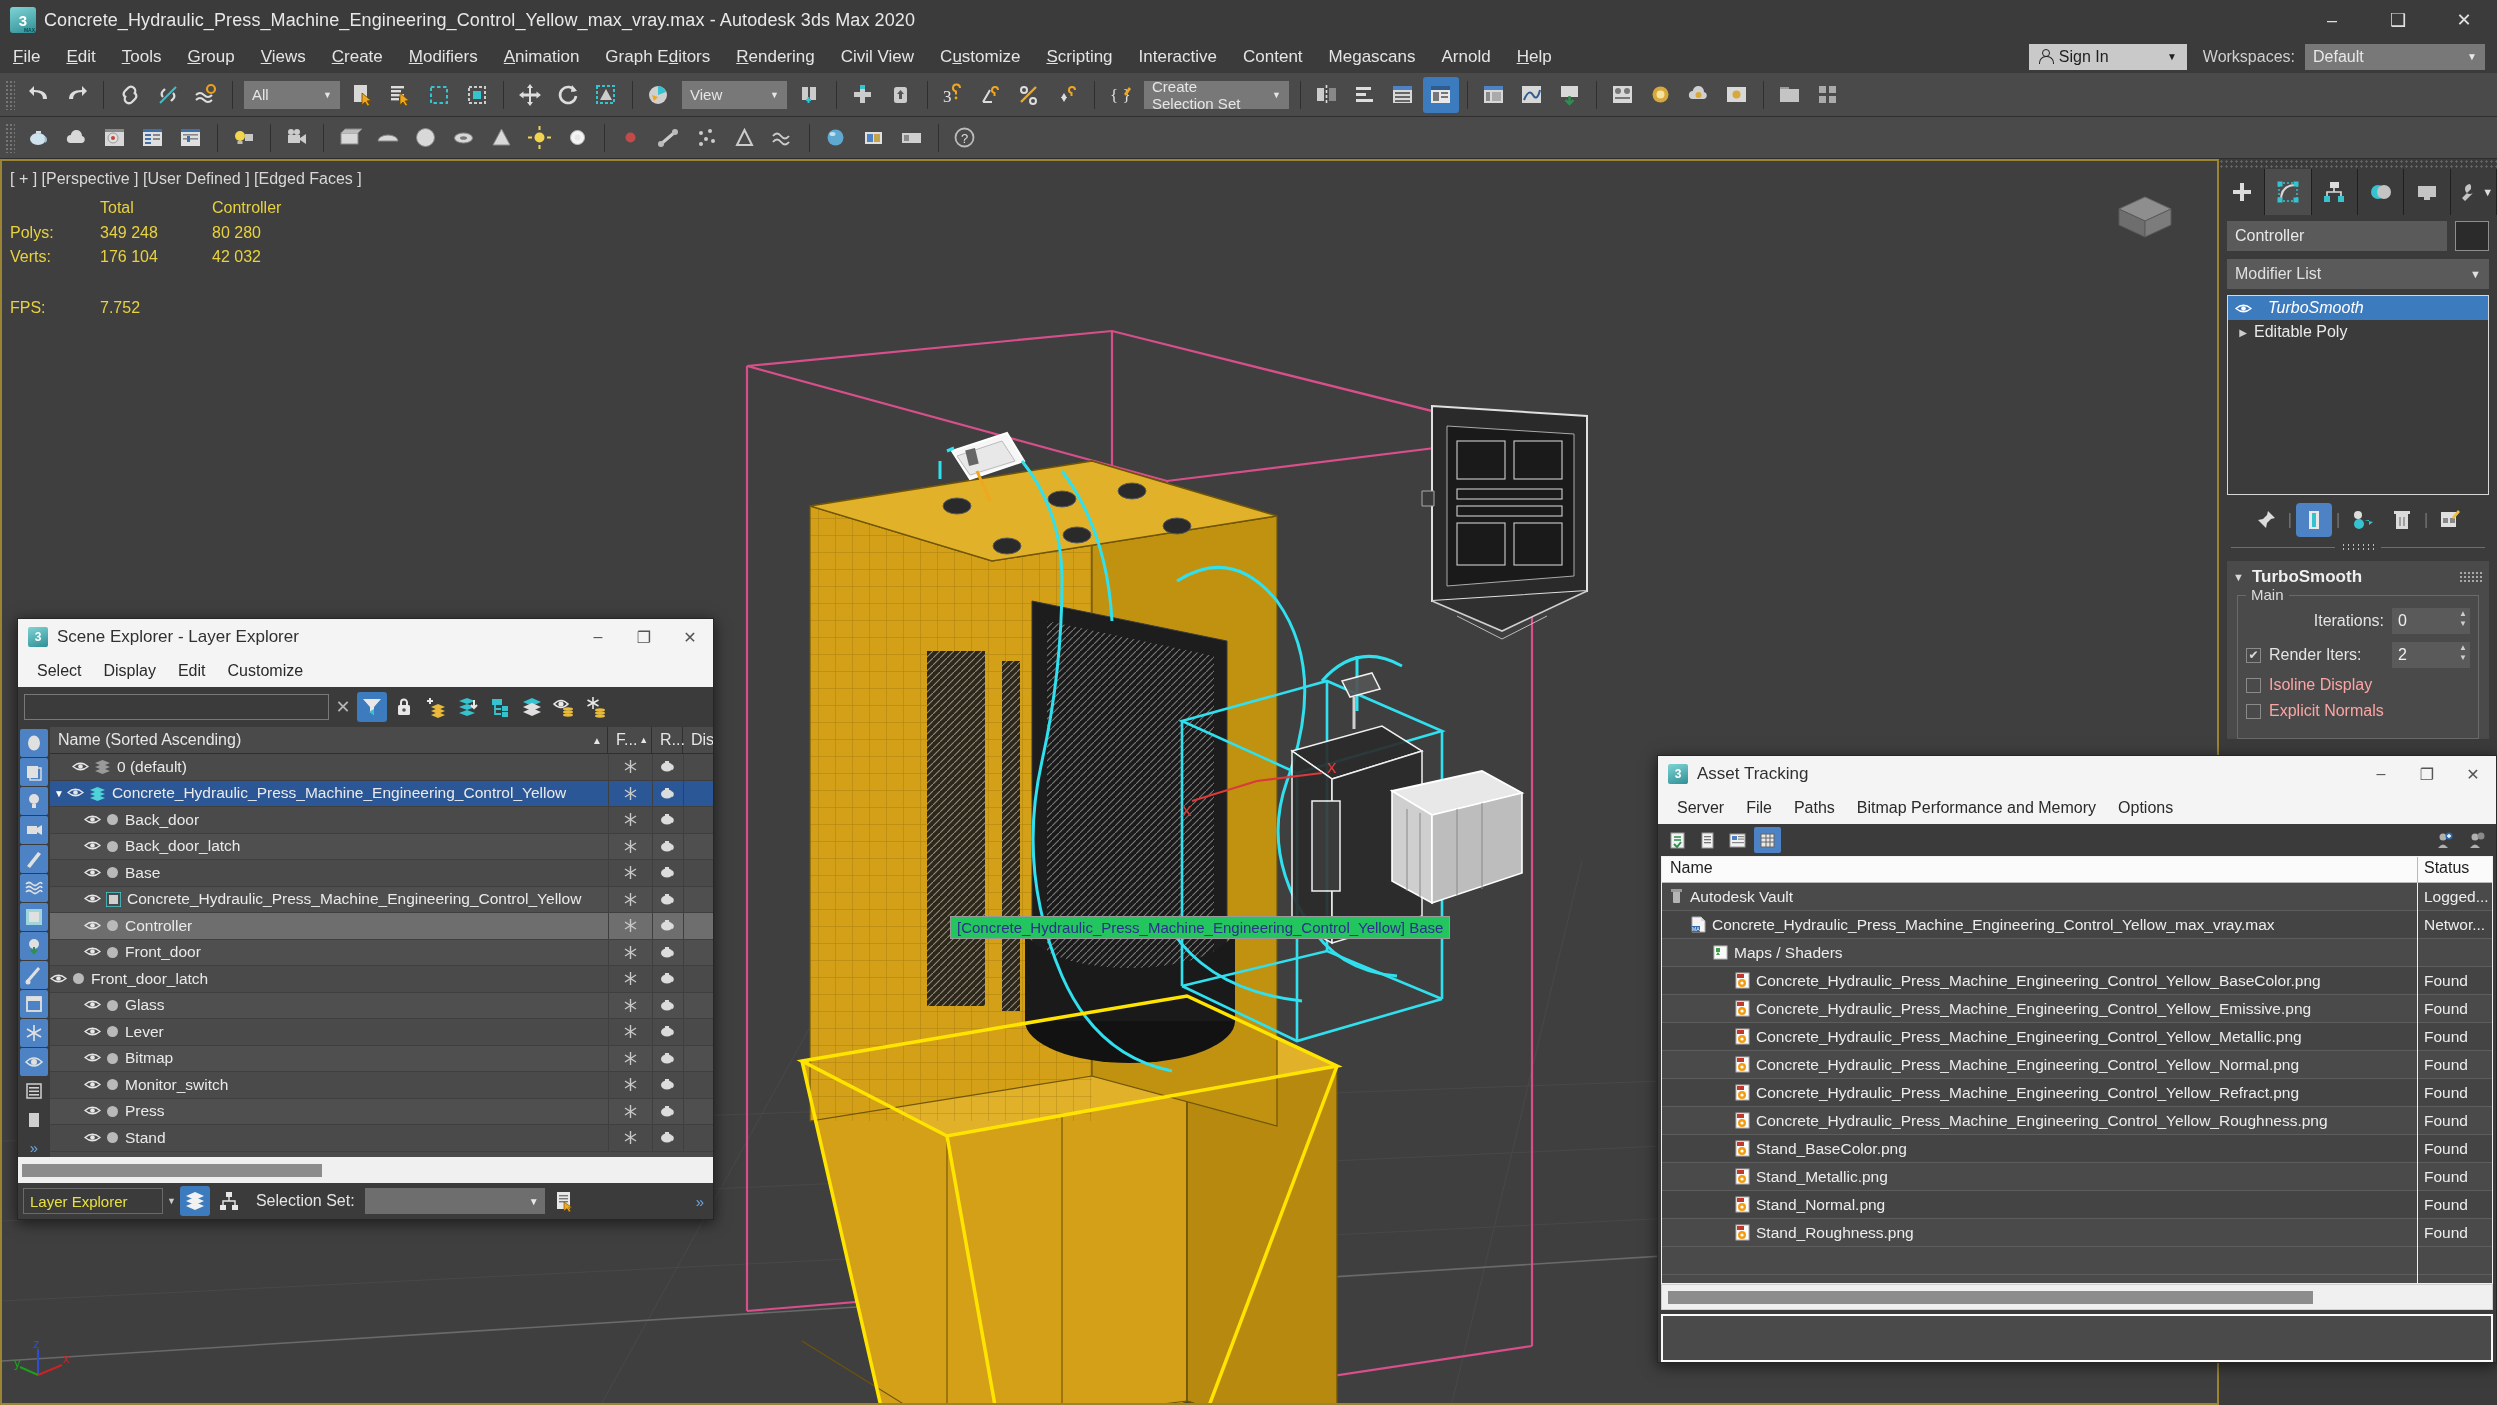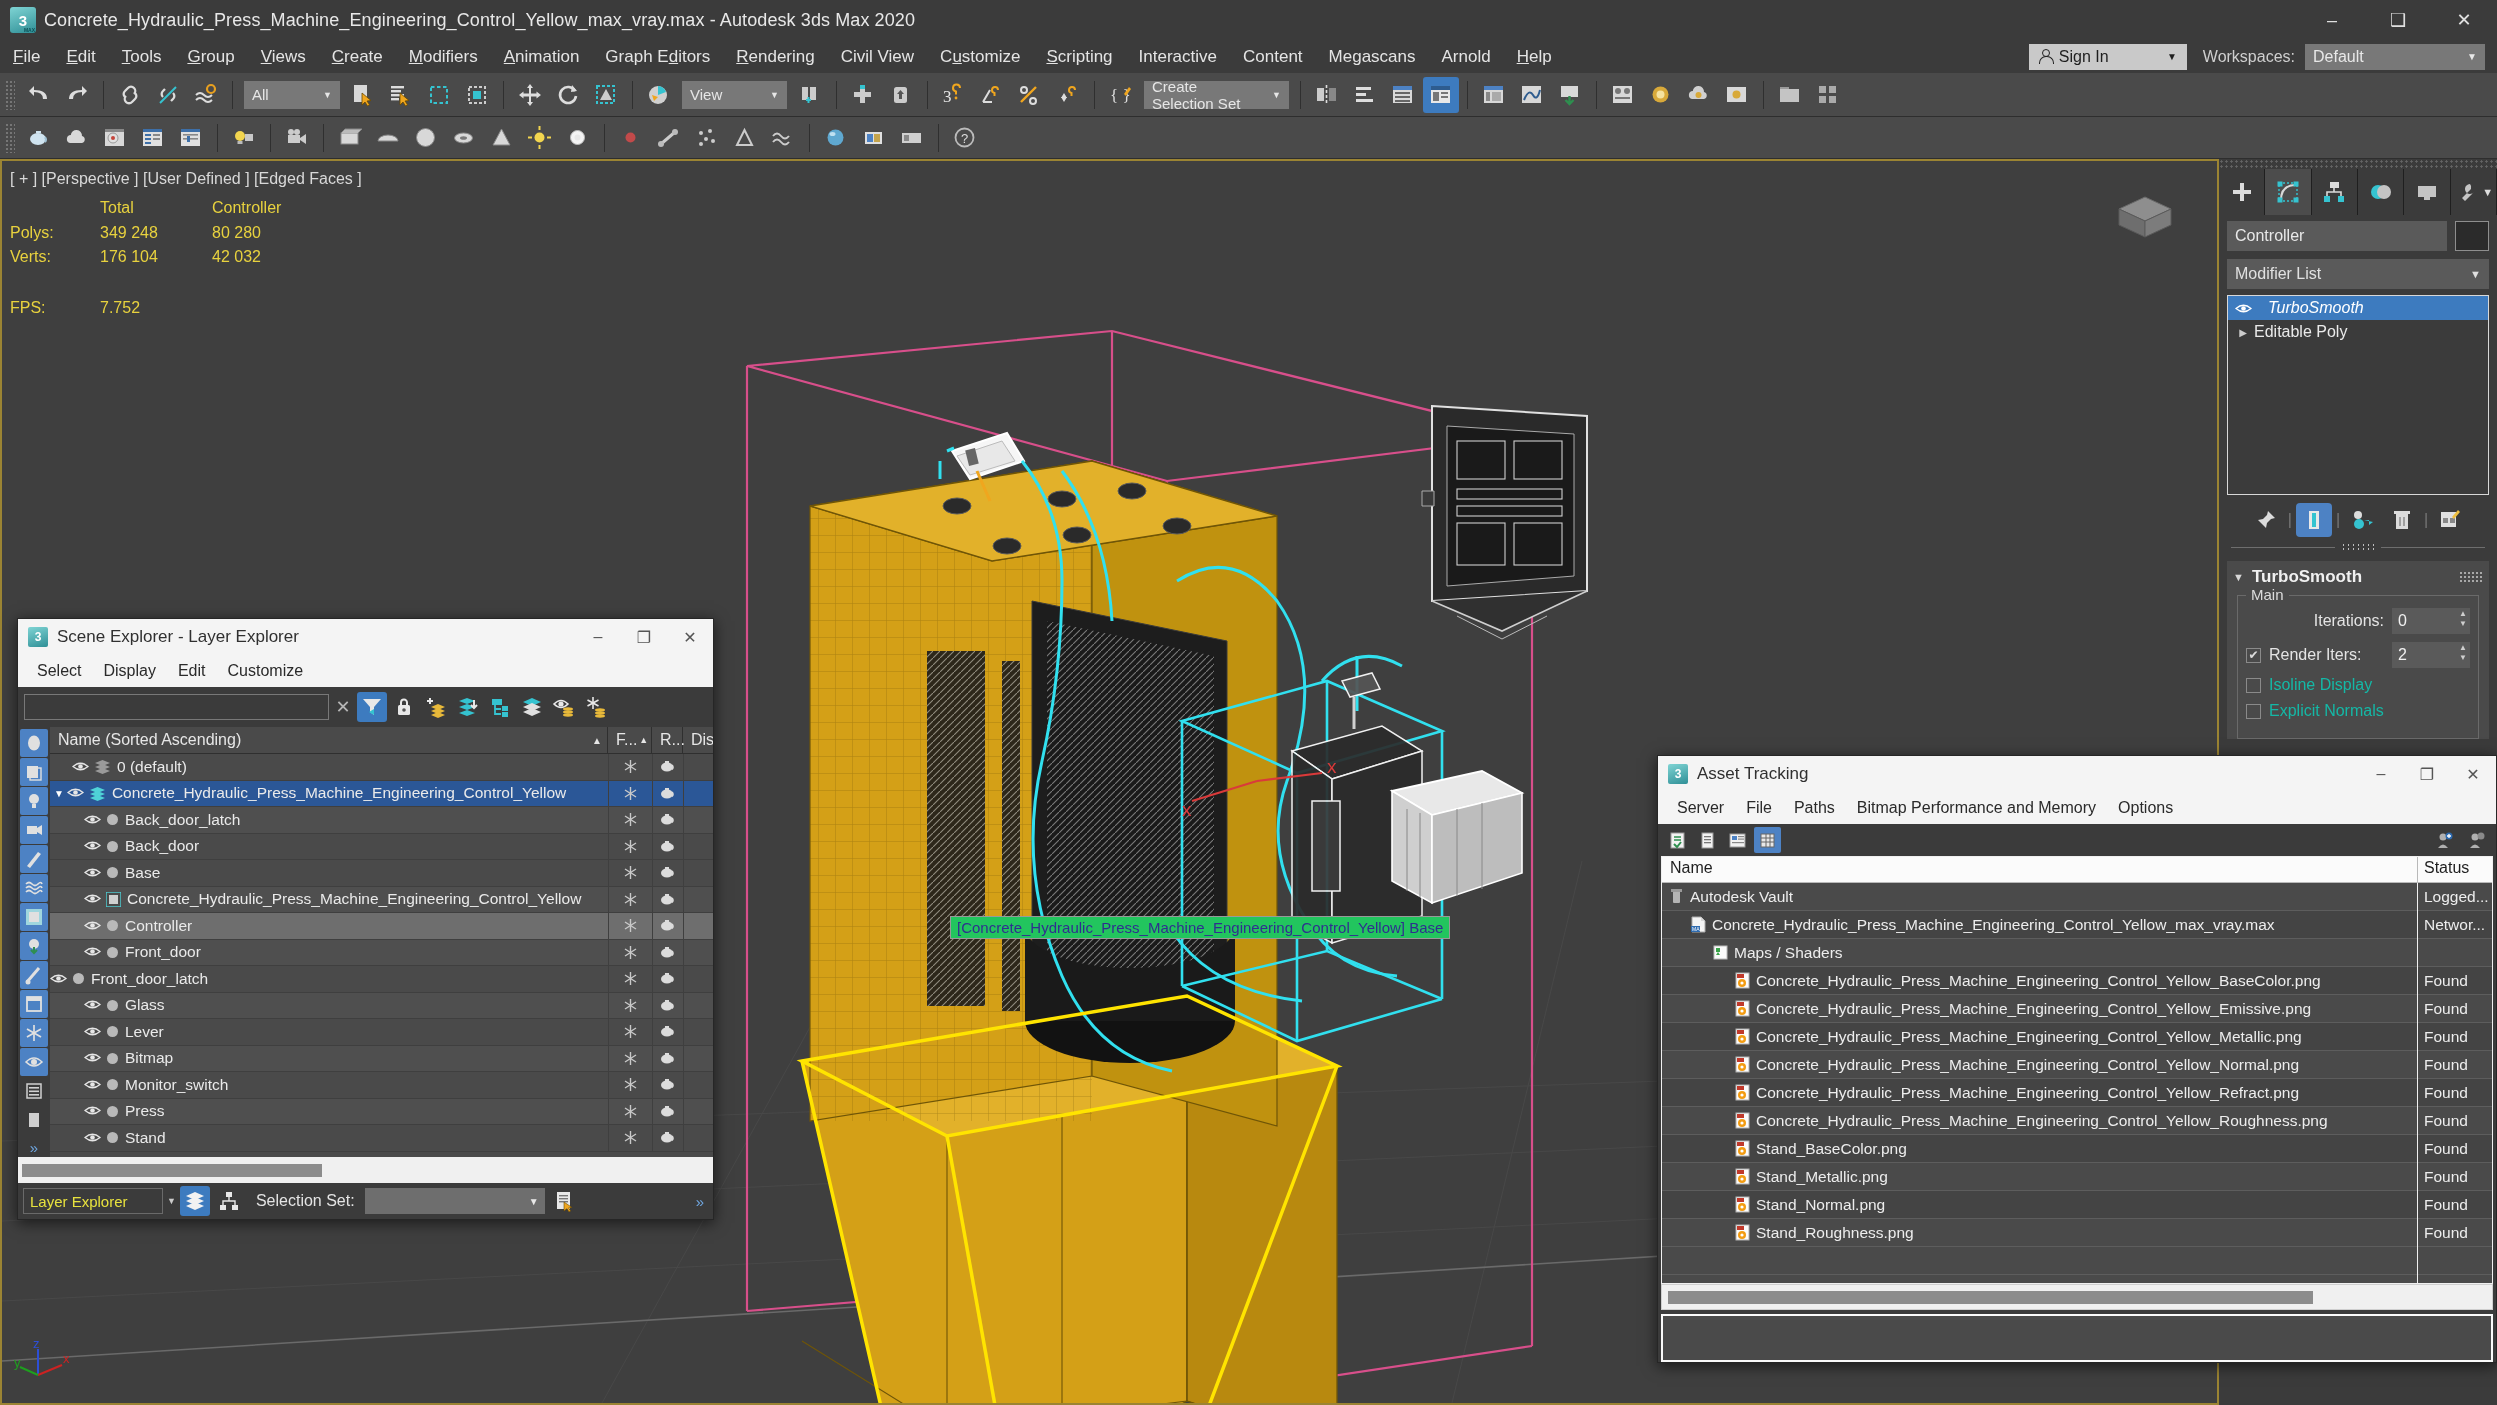--- a/index.html
+++ b/index.html
@@ -134,21 +134,21 @@
     padding-right:8px; }
   .spinbox { width:78px; height:26px; background:#5a5a5a; color:#f0f0f0;
     font-size:16px; display:flex; align-items:center; padding:0 6px;
     position:relative; }
   .spin-arrows { position:absolute; right:3px; top:2px; display:flex;
     flex-direction:column; gap:2px; color:#cfcfcf; font-size:8px;
     line-height:8px; }
   .chk { width:15px; height:15px; border:1px solid #8a8a8a; background:#4a4a4a;
     margin-right:8px; display:flex; align-items:center; justify-content:center;
     color:#dcdcdc; font-size:12px; }
-  .cbrow { display:flex; align-items:center; margin-bottom:8px; color:#14b8a6;
+  .cbrow { display:flex; align-items:center; margin-bottom:8px; color:#fca5a5;
     font-size:16px; }
 
   
   .dialog { position:absolute; background:#3b3b3b; border:1px solid #262626;
     box-shadow:0 3px 14px rgba(0,0,0,.6); }
   .dlg-title { height:36px; background:#f4f4f4; display:flex; align-items:center;
     padding-left:10px; }
   .dlg-title .ic { width:20px; height:20px; margin-right:9px;
     background:linear-gradient(160deg,#7fd4d4,#2f8f96); border-radius:2px;
     color:#fff; font-size:12px; font-weight:bold; display:flex;
@@ -1325,63 +1325,63 @@
               </span>
               <span class="se-cell" style="width:31px">
                 <svg width="19" height="13" viewBox="0 0 19 13">
                   <ellipse cx="8" cy="7" rx="6" ry="4.5" fill="#dcdcdc"></ellipse>
                   <path d="M13 5 a3 3 0 0 1 0 4.5" stroke="#dcdcdc" stroke-width="1.6" fill="none"></path>
                   <rect x="6" y="1" width="4" height="2" fill="#dcdcdc"></rect>
                 </svg>
               </span>
               <span class="se-cell" style="width:30px"></span>
             </div>
+            <div class="se-row">
+              <span class="se-name" style="padding-left:34px">
+                <span class="eye"><svg width="17" height="11" viewBox="0 0 17 11">
+                    <path d="M1 5.5 Q8.5 -1 16 5.5 Q8.5 12 1 5.5 Z" fill="none" stroke="#e6e6e6" stroke-width="1.3"></path>
+                    <circle cx="8.5" cy="5.5" r="2.3" fill="#e6e6e6"></circle>
+                  </svg></span>
+                <span style="margin-right:6px;display:flex">
+                  <svg width="13" height="13" viewBox="0 0 13 13">
+                    <circle cx="6.5" cy="6.5" r="5.5" fill="#b9b9b9"></circle>
+                  </svg>
+                </span>
+                <span>Back_door</span>
+              </span>
+              <span class="se-cell" style="width:44px">
+                <svg width="15" height="15" viewBox="0 0 15 15">
+                  <g stroke="#c9c9c9" stroke-width="1.4">
+                    <line x1="7.5" y1="1" x2="7.5" y2="14"></line>
+                    <line x1="2" y1="4" x2="13" y2="11"></line>
+                    <line x1="2" y1="11" x2="13" y2="4"></line>
+                  </g>
+                </svg>
+              </span>
+              <span class="se-cell" style="width:31px">
+                <svg width="19" height="13" viewBox="0 0 19 13">
+                  <ellipse cx="8" cy="7" rx="6" ry="4.5" fill="#dcdcdc"></ellipse>
+                  <path d="M13 5 a3 3 0 0 1 0 4.5" stroke="#dcdcdc" stroke-width="1.6" fill="none"></path>
+                  <rect x="6" y="1" width="4" height="2" fill="#dcdcdc"></rect>
+                </svg>
+              </span>
+              <span class="se-cell" style="width:30px"></span>
+            </div>
             <div class="se-row alt">
               <span class="se-name" style="padding-left:34px">
                 <span class="eye"><svg width="17" height="11" viewBox="0 0 17 11">
                     <path d="M1 5.5 Q8.5 -1 16 5.5 Q8.5 12 1 5.5 Z" fill="none" stroke="#e6e6e6" stroke-width="1.3"></path>
                     <circle cx="8.5" cy="5.5" r="2.3" fill="#e6e6e6"></circle>
                   </svg></span>
                 <span style="margin-right:6px;display:flex">
                   <svg width="13" height="13" viewBox="0 0 13 13">
                     <circle cx="6.5" cy="6.5" r="5.5" fill="#b9b9b9"></circle>
                   </svg>
                 </span>
                 <span>Back_door_latch</span>
-              </span>
-              <span class="se-cell" style="width:44px">
-                <svg width="15" height="15" viewBox="0 0 15 15">
-                  <g stroke="#c9c9c9" stroke-width="1.4">
-                    <line x1="7.5" y1="1" x2="7.5" y2="14"></line>
-                    <line x1="2" y1="4" x2="13" y2="11"></line>
-                    <line x1="2" y1="11" x2="13" y2="4"></line>
-                  </g>
-                </svg>
-              </span>
-              <span class="se-cell" style="width:31px">
-                <svg width="19" height="13" viewBox="0 0 19 13">
-                  <ellipse cx="8" cy="7" rx="6" ry="4.5" fill="#dcdcdc"></ellipse>
-                  <path d="M13 5 a3 3 0 0 1 0 4.5" stroke="#dcdcdc" stroke-width="1.6" fill="none"></path>
-                  <rect x="6" y="1" width="4" height="2" fill="#dcdcdc"></rect>
-                </svg>
-              </span>
-              <span class="se-cell" style="width:30px"></span>
-            </div>
-            <div class="se-row">
-              <span class="se-name" style="padding-left:34px">
-                <span class="eye"><svg width="17" height="11" viewBox="0 0 17 11">
-                    <path d="M1 5.5 Q8.5 -1 16 5.5 Q8.5 12 1 5.5 Z" fill="none" stroke="#e6e6e6" stroke-width="1.3"></path>
-                    <circle cx="8.5" cy="5.5" r="2.3" fill="#e6e6e6"></circle>
-                  </svg></span>
-                <span style="margin-right:6px;display:flex">
-                  <svg width="13" height="13" viewBox="0 0 13 13">
-                    <circle cx="6.5" cy="6.5" r="5.5" fill="#b9b9b9"></circle>
-                  </svg>
-                </span>
-                <span>Back_door</span>
               </span>
               <span class="se-cell" style="width:44px">
                 <svg width="15" height="15" viewBox="0 0 15 15">
                   <g stroke="#c9c9c9" stroke-width="1.4">
                     <line x1="7.5" y1="1" x2="7.5" y2="14"></line>
                     <line x1="2" y1="4" x2="13" y2="11"></line>
                     <line x1="2" y1="11" x2="13" y2="4"></line>
                   </g>
                 </svg>
               </span>

